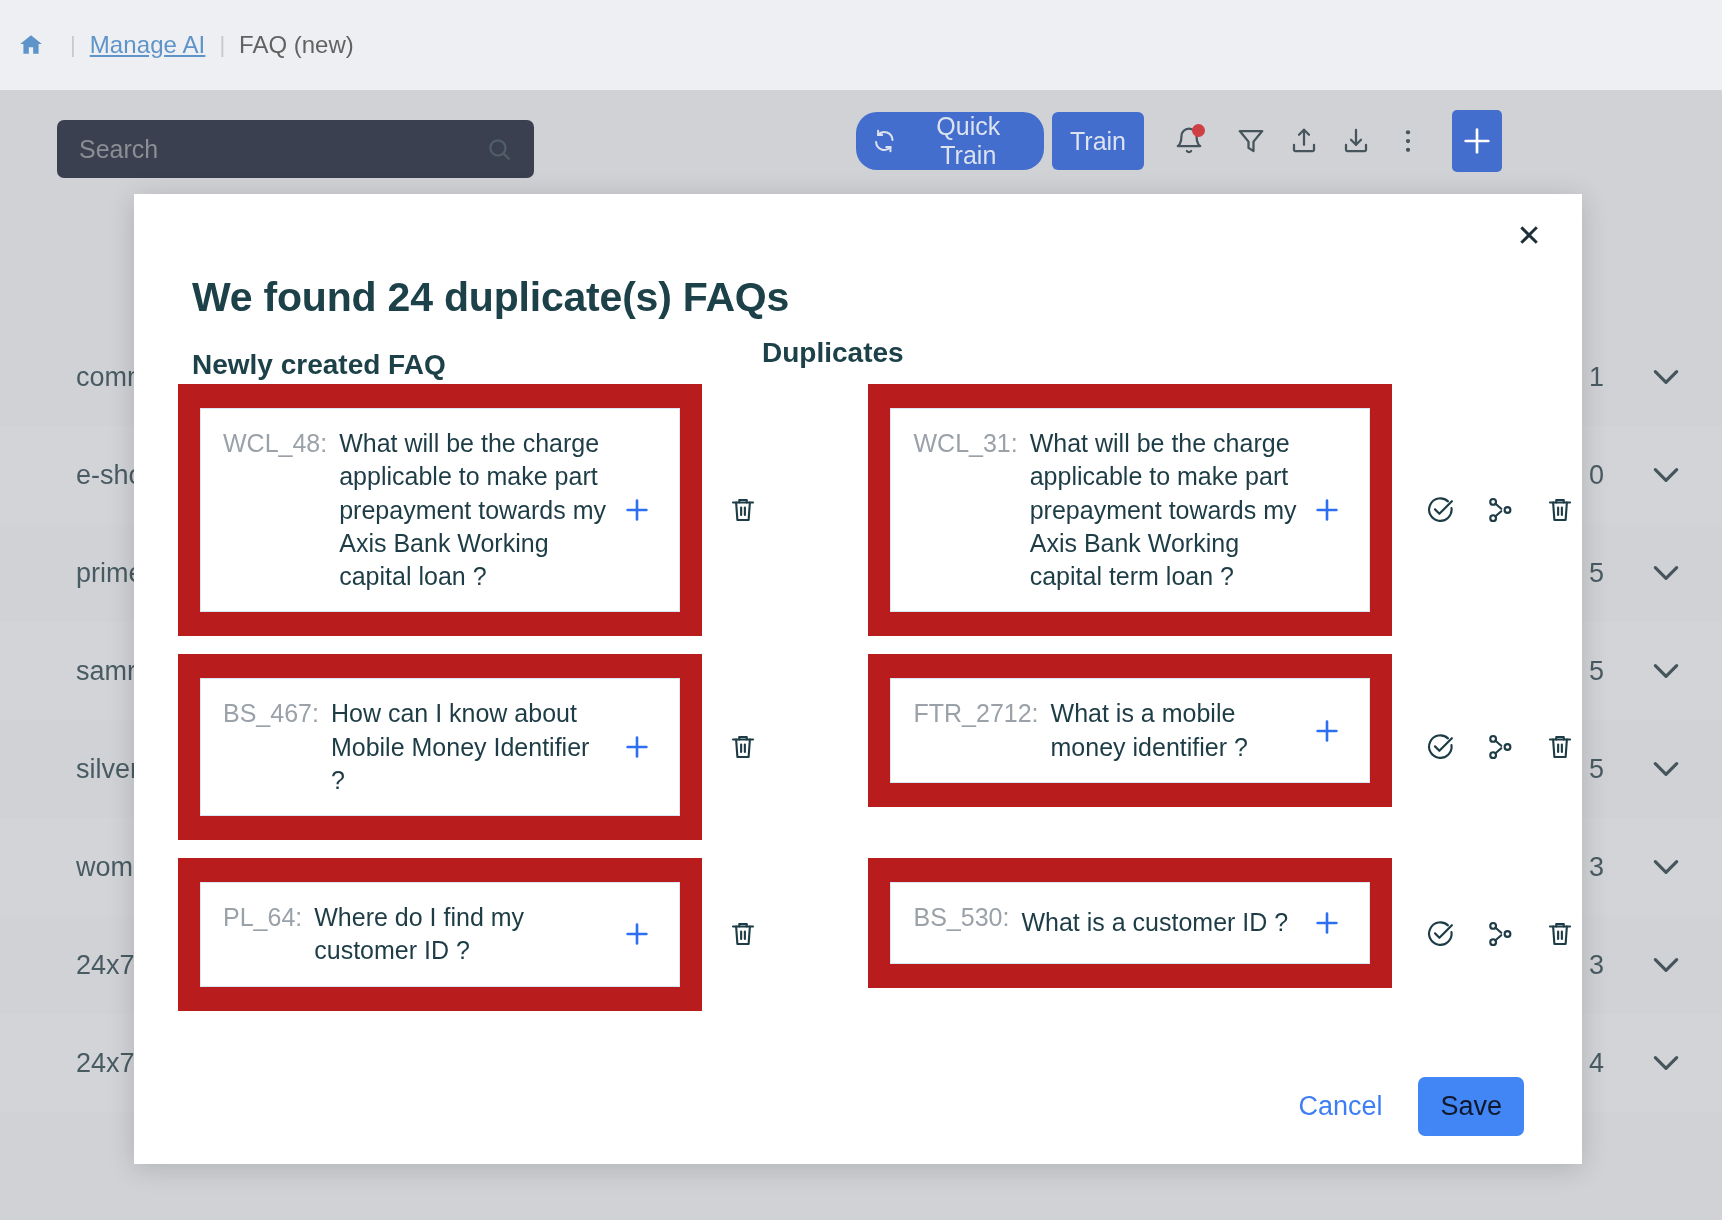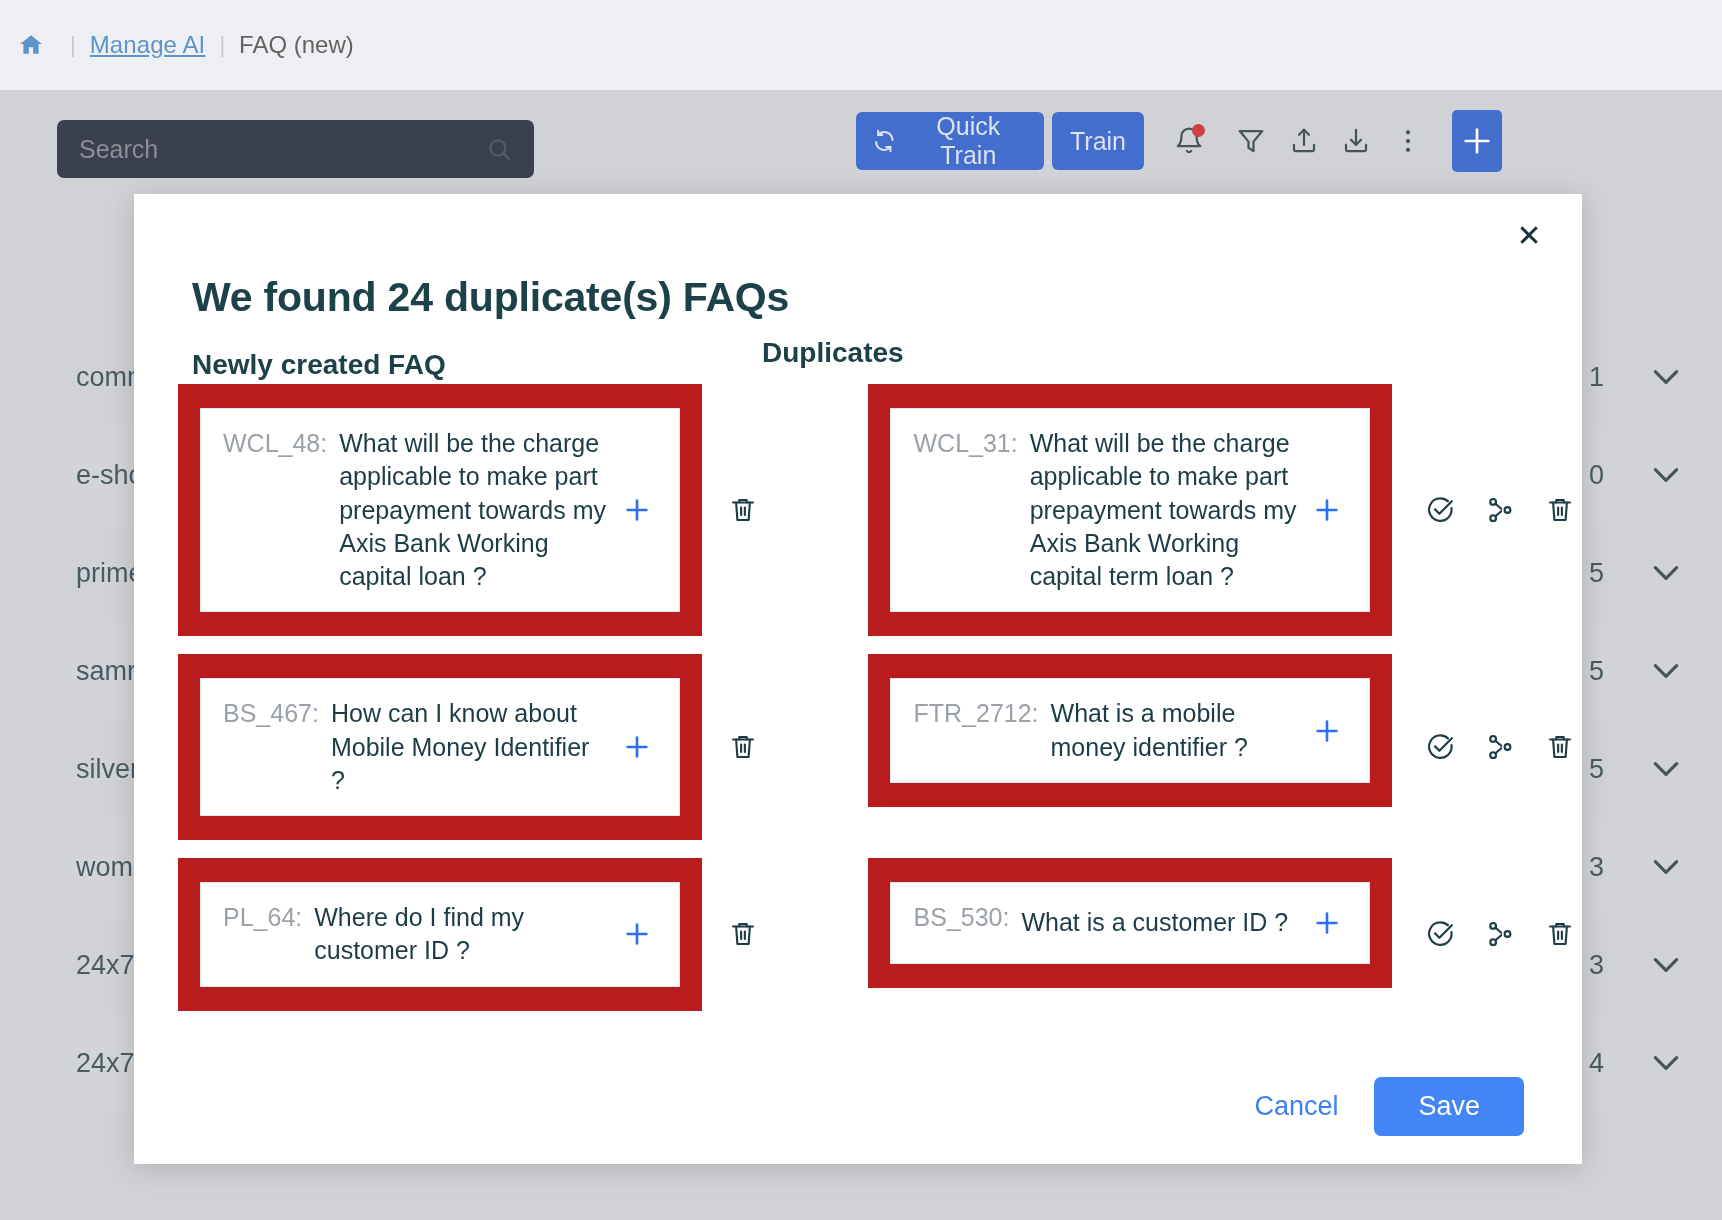--- a/index.html
+++ b/index.html
@@ -97,21 +97,21 @@
     border: none;
     border-radius: 6px;
     font-family: "Liberation Sans", sans-serif;
     font-size: 25px;
     display: flex;
     align-items: center;
     justify-content: center;
     gap: 12px;
     cursor: pointer;
   }
-  #quick-train { left: 856px; top: 22px; width: 188px; height: 58px; padding: 0 16px; }
+  #quick-train { left: 856px; top: 22px; width: 188px; height: 58px; padding: 0 16px; border-radius: 21px; }
   #quick-train svg { width: 26px; height: 26px; display:block; }
   #train-btn { left: 1052px; top: 22px; width: 92px; height: 58px; }
 
   .tool-icon {
     position: absolute;
     top: 22px;
     width: 58px; height: 58px;
     display: flex;
     align-items: center;
     justify-content: center;
@@ -359,25 +359,25 @@
     color: #3d7ef5;
     font-size: 27px;
     font-family: "Liberation Sans", sans-serif;
     cursor: pointer;
     padding: 12px 22px;
   }
   #save-button {
     background: #4285f4;
     border: none;
     border-radius: 7px;
-    color: #ffffff;
+    color: #0f172a;
     font-size: 27px;
     font-family: "Liberation Sans", sans-serif;
     cursor: pointer;
-    padding: 14px 44px;
+    padding: 14px 22px;
   }
 </style>
 </head>
 <body>
 
 <div id="app">
 
   <div class="topbar">
     <span class="home-icon">
       <svg viewBox="0 0 24 24" fill="currentColor">

